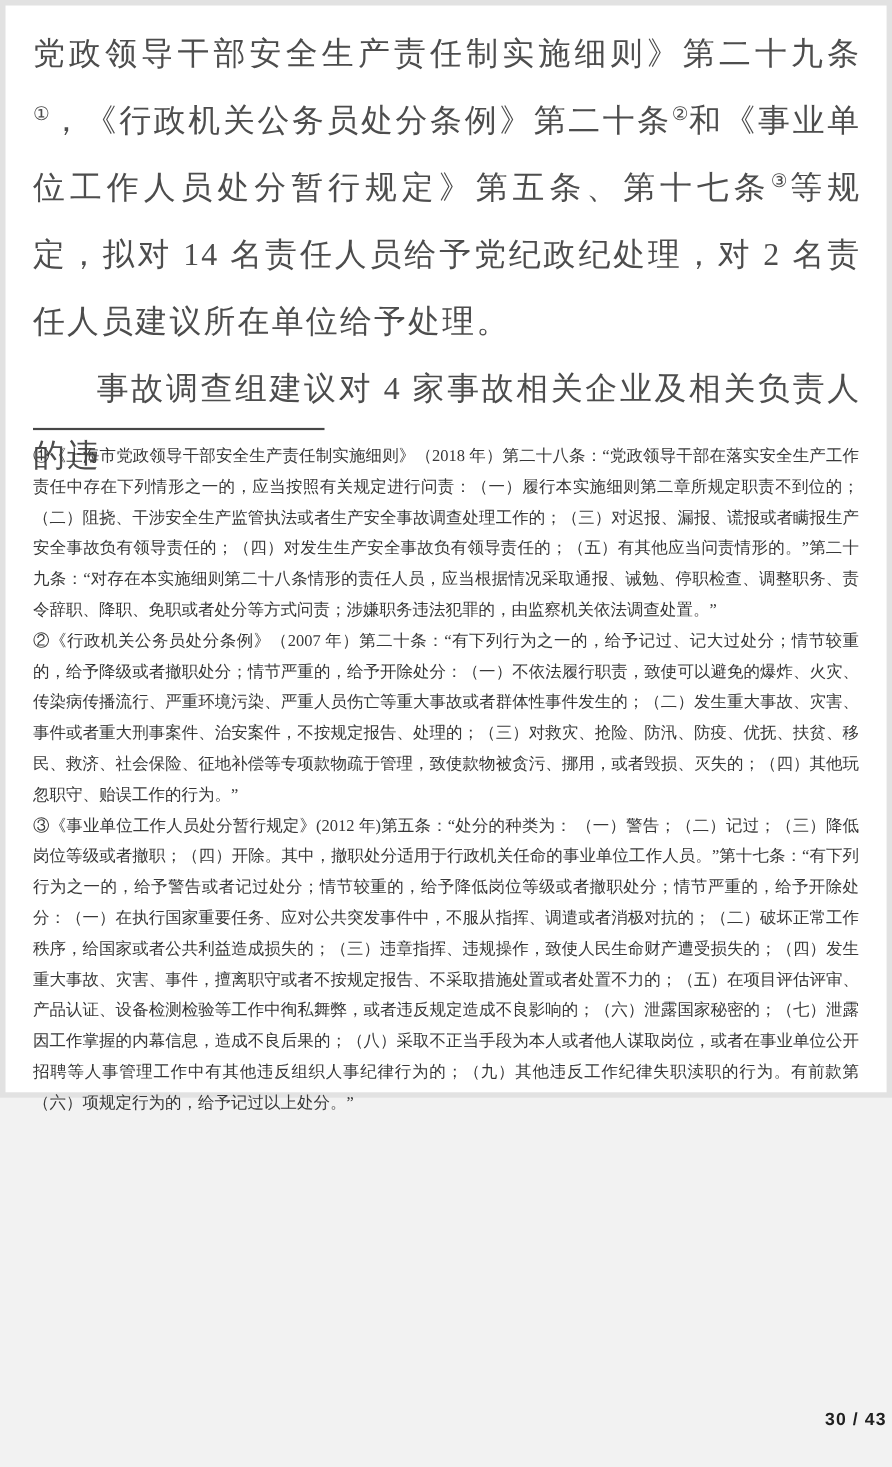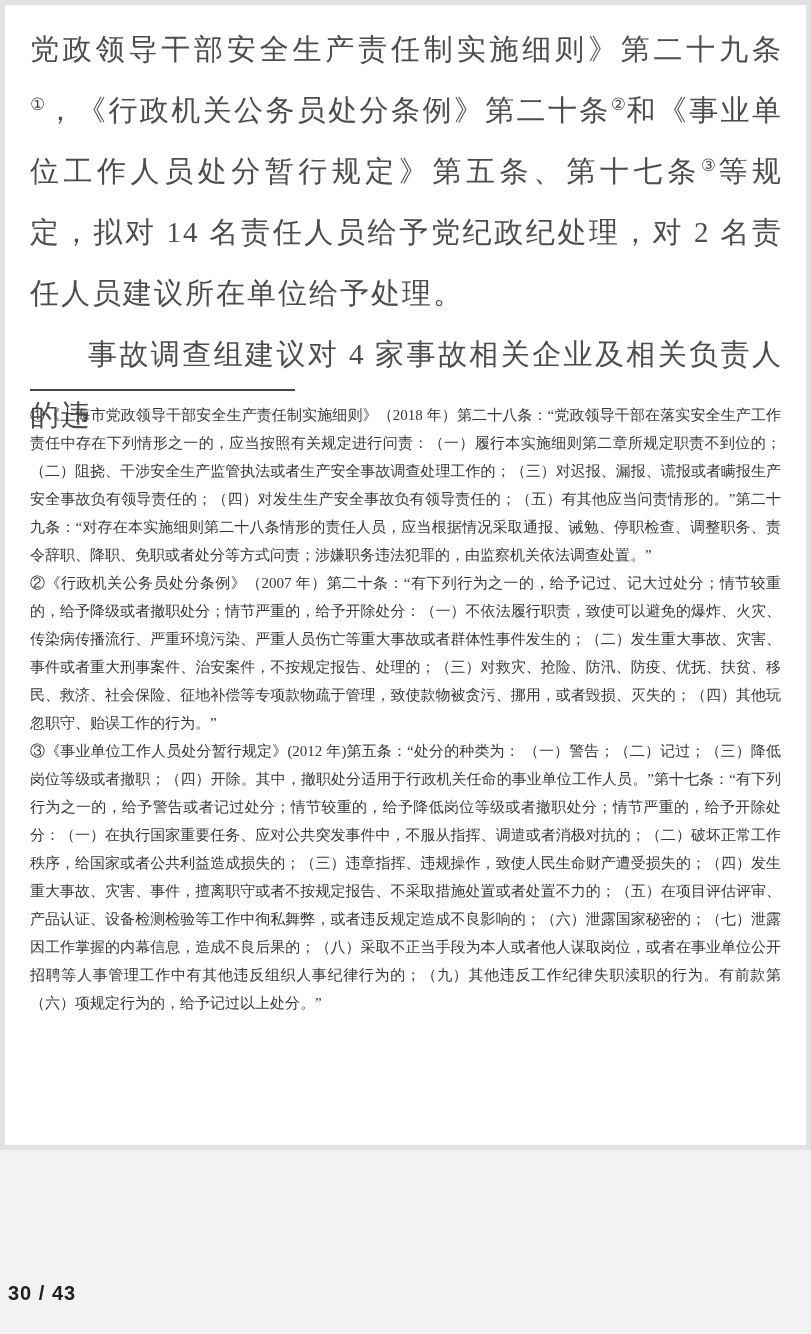--- a/index.html
+++ b/index.html
@@ -5,21 +5,21 @@
   html, body { margin: 0; padding: 0; }
   body {
     width: 811px; height: 1334px;
     background: #f2f2f2;
     font-family: "Liberation Serif", "DejaVu Serif", serif;
     overflow: hidden;
   }
   .page {
     position: relative;
     box-sizing: border-box;
-    width: 811px; height: 1150px;
+    width: 811px; height: 998px;
     background: #ffffff;
     border: 5px solid #e2e2e2;
     color: #3f3f3f;
   }
   .body-text {
     position: absolute;
     top: 14px; left: 25px; right: 23px;
     font-size: 29px;
     line-height: 61px;
     letter-spacing: 2px;
@@ -46,24 +46,24 @@
     font-size: 15px;
     line-height: 28px;
     color: #383838;
     text-align: justify;
   }
   .fn { margin: 0; }
   .fn-marker { letter-spacing: 0; }
   .page-footer {
     position: absolute;
     top: 1277px; left: 3px; right: 0;
-    text-align: left;
+    text-align: right;
     font-family: "Liberation Sans", "DejaVu Sans", sans-serif;
     font-weight: bold;
-    font-size: 20px;
+    font-size: 16px;
     color: #202020;
     letter-spacing: 1px;
   }
 </style>
 </head>
 <body>
 
 <div class="page">
   <div class="body-text" id="body-text">
       <p>党政领导干部安全生产责任制实施细则》第二十九条<span class="sup">①</span>，《行政机关公务员处分条例》第二十条<span class="sup">②</span>和《事业单位工作人员处分暂行规定》第五条、第十七条<span class="sup">③</span>等规定，拟对 14 名责任人员给予党纪政纪处理，对 2 名责任人员建议所在单位给予处理。</p>

